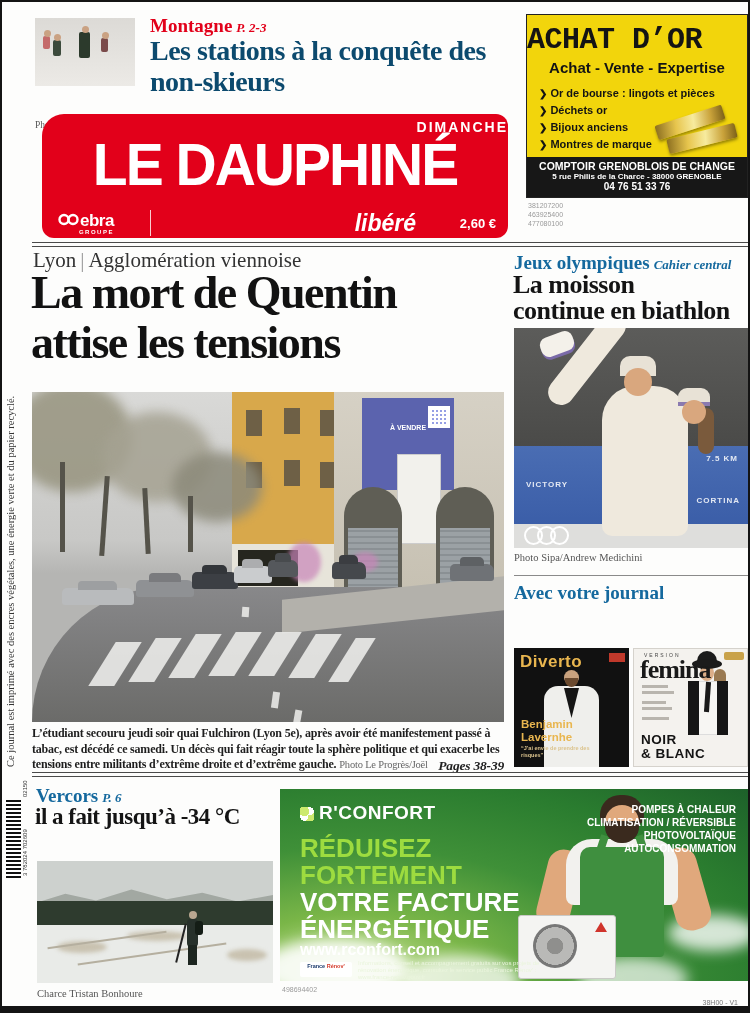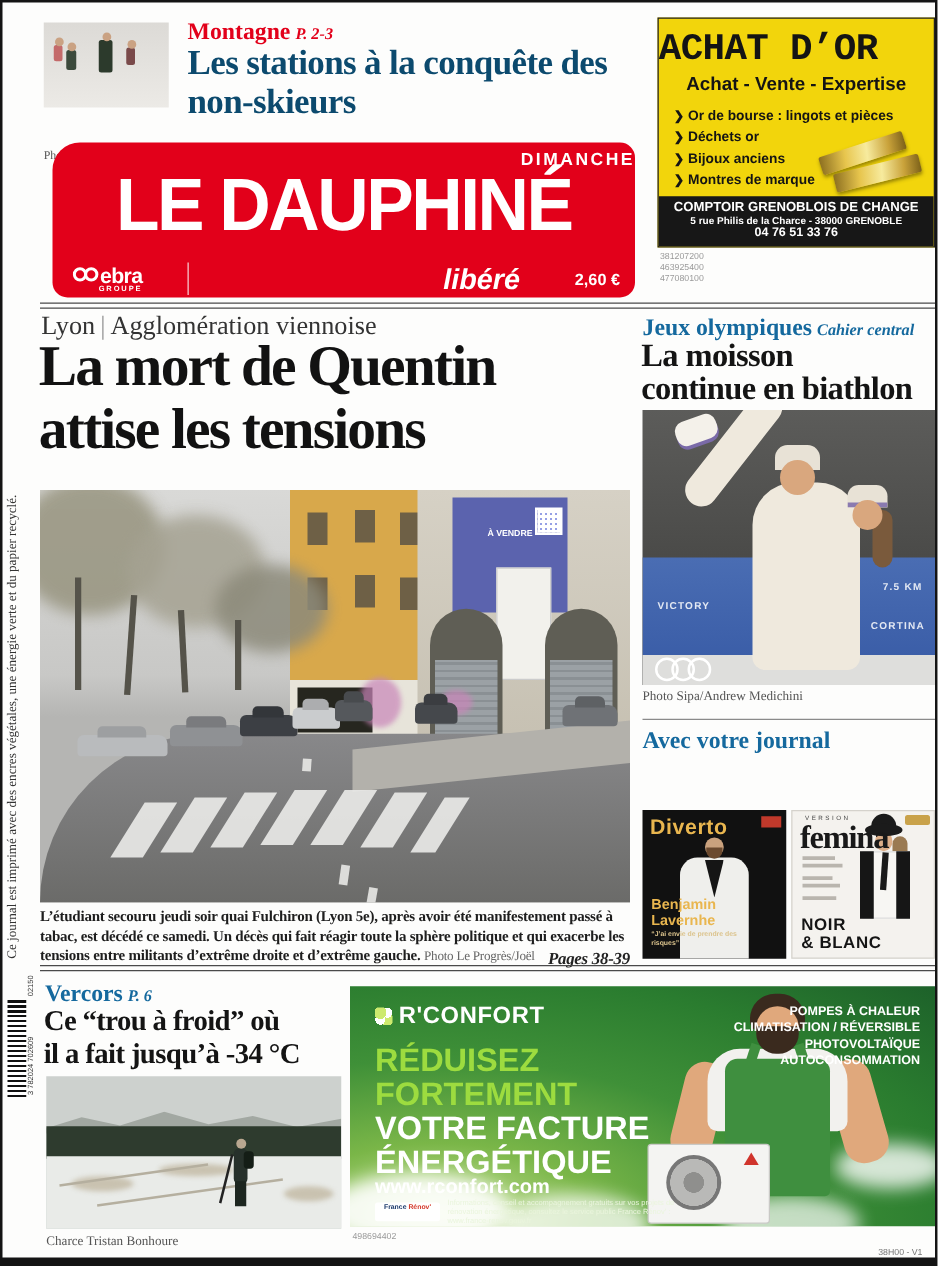--- a/index.html
+++ b/index.html
@@ -315,21 +315,21 @@
     <span class="kicker-blue">Jeux olympiques</span>
     <span class="kicker-note">Cahier central</span>
   </div>
   <div class="abs olym-headline serif">
     <div>La moisson</div>
     <div>continue en biathlon</div>
   </div>
   <div class="abs olym-photo">
     <div class="ol-band"></div>
     <div class="ol-bandtext" style="left:12px;top:152px;">VICTORY</div>
-    <div class="ol-bandtext" style="right:10px;top:137px;">7.5 KM</div>
+    <div class="ol-bandtext" style="right:10px;top:126px;">7.5 KM</div>
     <div class="ol-bandtext" style="right:8px;top:168px;">CORTINA</div>
     <div class="ol-snow"></div>
     <div class="ol-rings">
       <span class="ol-ring"></span><span class="ol-ring"></span><span class="ol-ring"></span>
     </div>
     <div class="ol-leg"></div>
     <div class="ol-boot"></div>
     <div class="ol-body"></div>
     <div class="ol-cap1"></div>
     <div class="ol-head1"></div>
@@ -379,21 +379,20 @@
       <div>NOIR</div>
       <div>&amp; BLANC</div>
     </div>
   </div>
 
   <div class="abs verc-kicker serif">
     <span class="kicker-blue">Vercors</span>
     <span class="kicker-note">P. 6</span>
   </div>
   <div class="abs verc-headline serif">
-    <div>Ce “trou à froid” où</div>
     <div>il a fait jusqu’à -34 °C</div>
   </div>
   <div class="abs verc-photo">
     <div class="vp-mount"></div>
     <div class="vp-forest"></div>
     <div class="vp-snow"></div>
     <div class="vp-patch" style="left:20px;top:80px;width:50px;height:12px;"></div>
     <div class="vp-patch" style="left:90px;top:70px;width:60px;height:10px;"></div>
     <div class="vp-patch" style="left:190px;top:88px;width:40px;height:12px;"></div>
     <div class="vp-track" style="left:10px;top:78px;width:120px;"></div>

